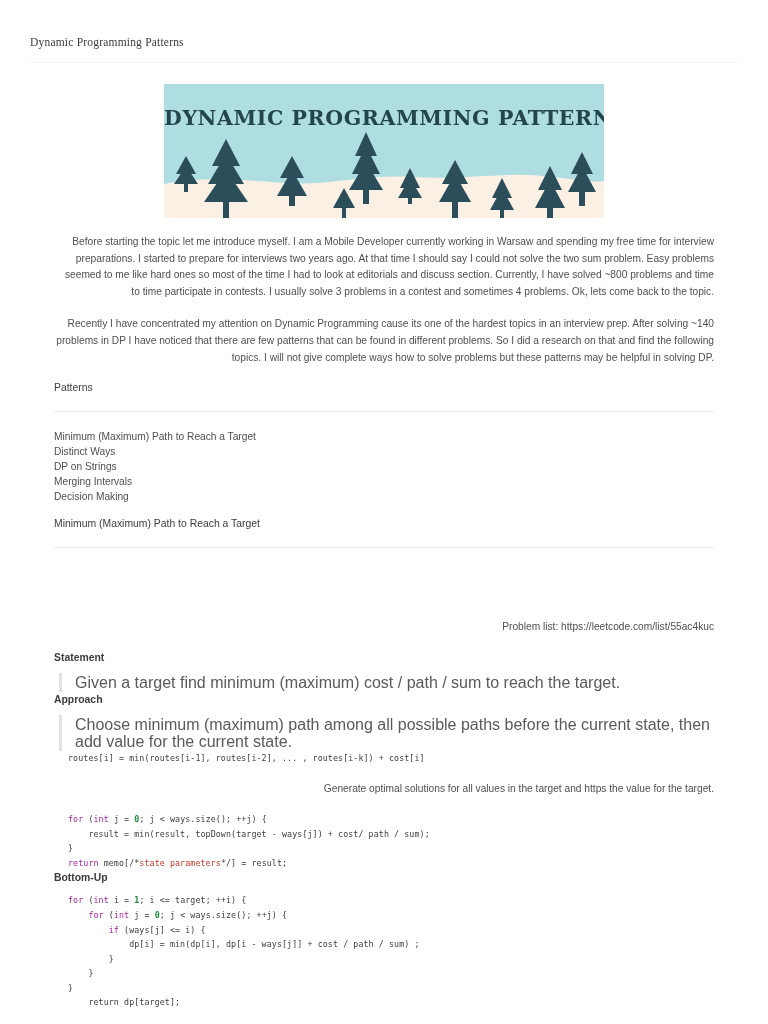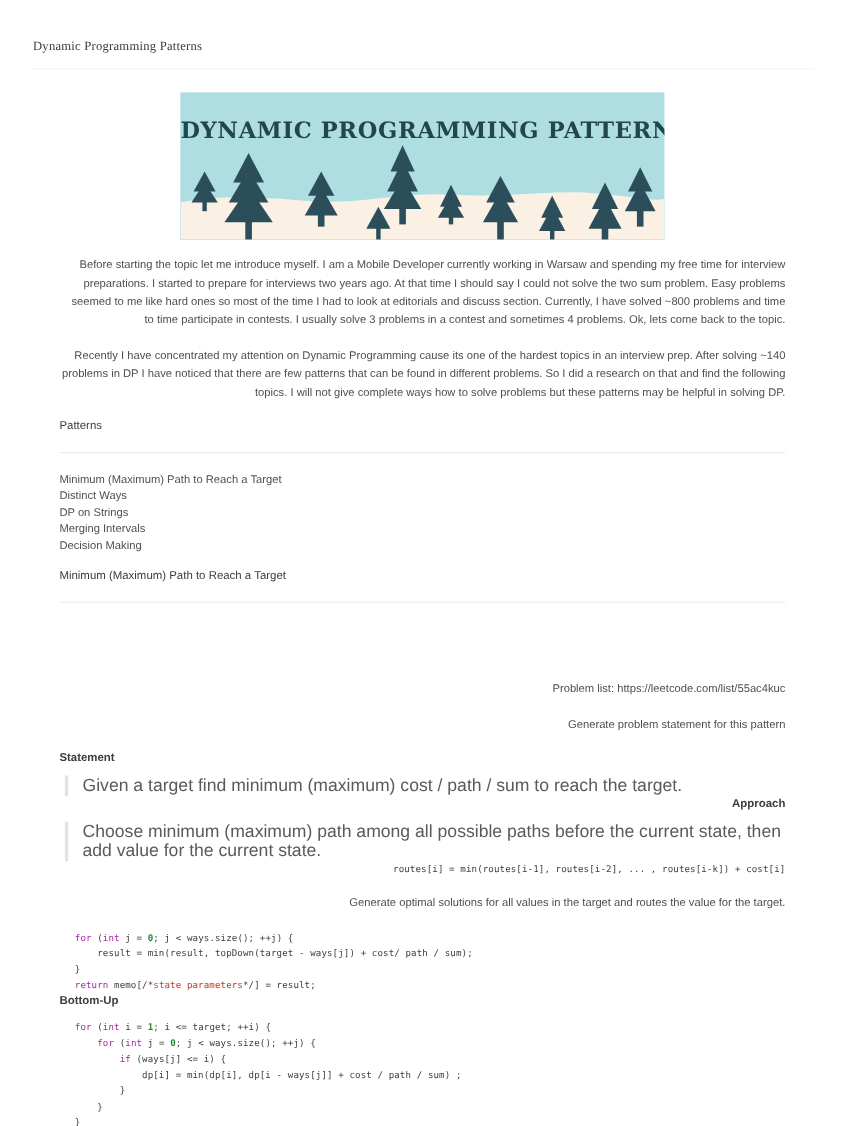--- a/index.html
+++ b/index.html
@@ -128,21 +128,21 @@
     color: #3d3d3d;
     margin: 0;
     padding: 0 0 0 14px;
     white-space: pre;
     letter-spacing: .1px;
   }
   .kw  { color: #a626a4; }
   .num { color: #1c8c3b; font-weight: bold; }
   .cmt { color: #c0392b; }
 
-  .mt-18 { margin-top: 18px; text-align: right; }
+  .mt-18 { margin-top: 18px; }
   .mt-14 { margin-top: 14px; }
   .mt-10 { margin-top: 10px; }
   .mt-22 { margin-top: 22px; }
 </style>
 </head>
 <body>
 
 <div class="page-header">
   <div class="doc-title">Dynamic Programming Patterns</div>
 </div>
@@ -215,31 +215,30 @@
     <li>Merging Intervals</li>
     <li>Decision Making</li>
   </ul>
 
   <h3 class="section-head mt-22">Minimum (Maximum) Path to Reach a Target</h3>
   <hr class="rule">
 
   <div class="spacer-lg"></div>
 
   <p class="body-text">Problem list: https://leetcode.com/list/55ac4kuc</p>
-  <p class="body-text">Generate problem statement for this pattern</p>
 
   <h3 class="sub-head">Statement</h3>
   <blockquote class="quote">Given a target find minimum (maximum) cost / path / sum to reach the target.</blockquote>
 
   <h3 class="sub-head mt-18">Approach</h3>
   <blockquote class="quote">Choose minimum (maximum) path among all possible paths before the current state, then add value for the current state.</blockquote>
 
   <pre class="code mt-18">routes[i] = min(routes[i-1], routes[i-2], ... , routes[i-k]) + cost[i]</pre>
 
-  <p class="body-text mt-22">Generate optimal solutions for all values in the target and routes the value for the target.</p>
+  <p class="body-text mt-22">Generate optimal solutions for all values in the target and https the value for the target.</p>
 
   <pre class="code mt-10"><span class="kw">for</span><span> (</span><span class="kw">int</span><span> j = </span><span class="num">0</span><span>; j &lt; ways.size(); ++j) {</span>
 <span>    result = min(result, topDown(target - ways[j]) + cost/ path / sum);</span>
 <span>}</span>
 <span class="kw">return</span><span> memo[/*</span><span class="cmt">state parameters</span><span>*/] = result;</span></pre>
 
   <h3 class="sub-head mt-22">Bottom-Up</h3>
   <pre class="code mt-10"><span class="kw">for</span><span> (</span><span class="kw">int</span><span> i = </span><span class="num">1</span><span>; i &lt;= target; ++i) {</span>
     <span class="kw">for</span><span> (</span><span class="kw">int</span><span> j = </span><span class="num">0</span><span>; j &lt; ways.size(); ++j) {</span>
         <span class="kw">if</span><span> (ways[j] &lt;= i) {</span>

